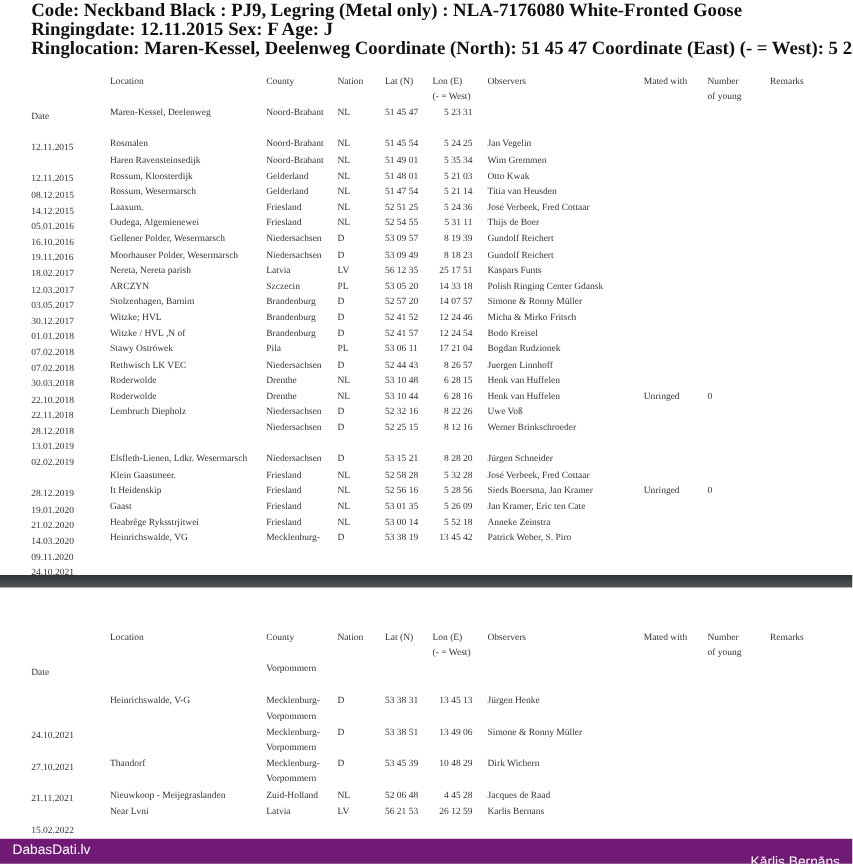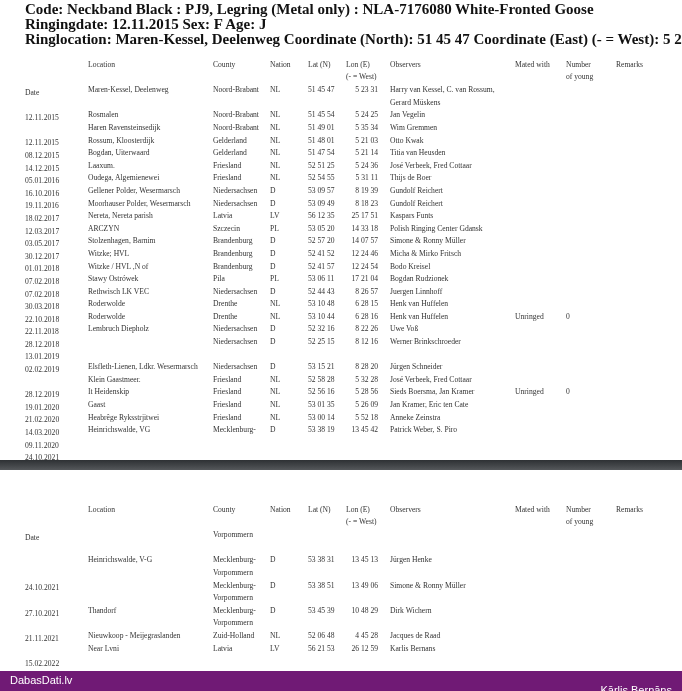--- a/index.html
+++ b/index.html
@@ -71,24 +71,20 @@
         </span>
         <span class="cell c-nation">
           <span class="sub">NL</span>
         </span>
         <span class="cell c-lat">
           <span class="sub">51 45 47</span>
         </span>
         <span class="cell c-lon">
           <span class="sub">5 23 31</span>
         </span>
-        <span class="cell c-obs">
-          <span class="sub">Harry van Kessel, C. van Rossum,</span>
-          <span class="sub">Gerard Müskens</span>
-        </span>
         <span class="cell c-mated">
           <span class="sub"></span>
         </span>
         <span class="cell c-young">
           <span class="sub"></span>
         </span>
       </div>
       <div class="row">
         <span class="cell c-date">
           <span class="sub">12.11.2015</span>
@@ -183,21 +179,21 @@
         </span>
         <span class="cell c-young">
           <span class="sub"></span>
         </span>
       </div>
       <div class="row">
         <span class="cell c-date">
           <span class="sub">05.01.2016</span>
         </span>
         <span class="cell c-loc">
-          <span class="sub">Bogdan, Uiterwaard</span>
+          <span class="sub">Rossum, Wesermarsch</span>
           <span class="sub"></span>
         </span>
         <span class="cell c-county">
           <span class="sub">Gelderland</span>
           <span class="sub"></span>
         </span>
         <span class="cell c-nation">
           <span class="sub">NL</span>
         </span>
         <span class="cell c-lat">

